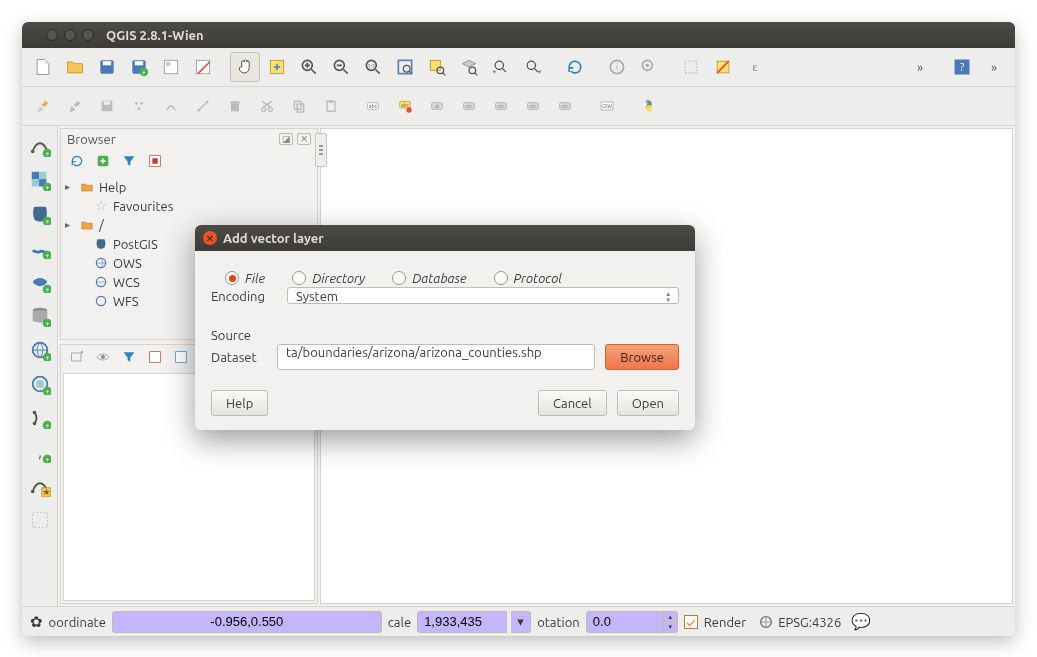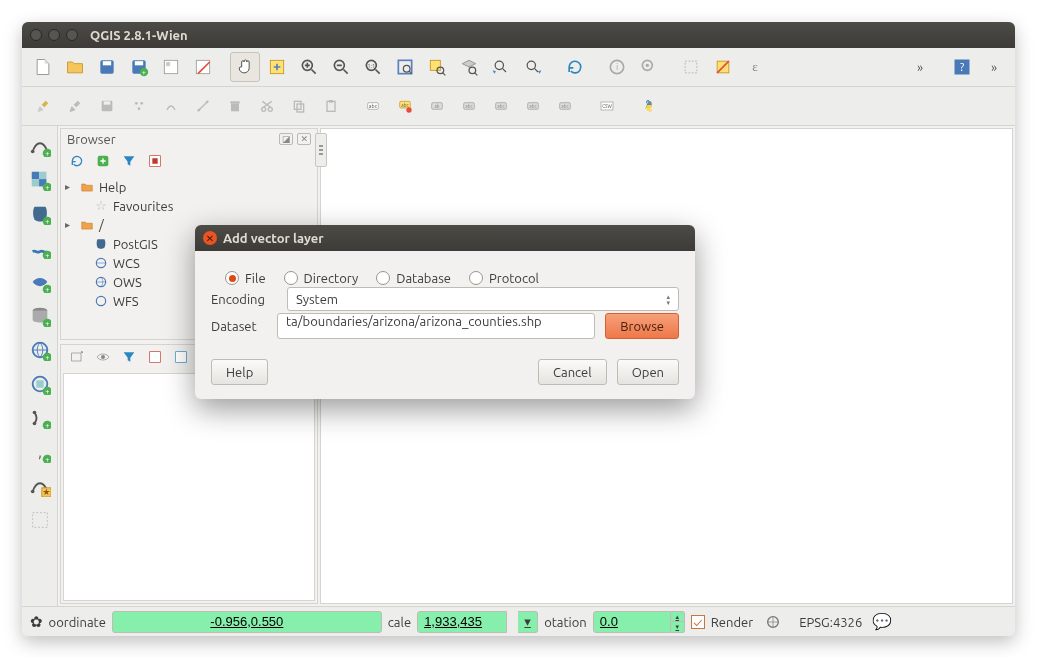--- a/index.html
+++ b/index.html
@@ -20,21 +20,21 @@
     box-shadow: 0 6px 18px rgba(0,0,0,0.25);
     display: flex;
     flex-direction: column;
     overflow: hidden;
   }
   .titlebar {
     height: 26px;
     background: linear-gradient(#4c4b46,#3c3b37);
     display: flex;
     align-items: center;
-    padding: 0 8px;
+    padding: 0 24px;
     gap: 6px;
   }
   .tb-btn { width:12px; height:12px; border-radius:50%; background:#575551; border:1px solid #2a2926; }
   .tb-btn.close { background:#575551; }
   .title-text { color:#dfdbd2; font-weight:bold; margin-left:6px; font-size:13px; }
   .toolbar {
     display:flex; align-items:center; gap:2px; padding:4px 6px;
     background:#ededeb; border-bottom:1px solid #d6d4d0;
   }
   .tool {
@@ -70,42 +70,42 @@
     flex:1; margin:2px 2px 2px 0; background:#fff; border:1px solid #d6d4d0; position:relative;
   }
   .splitter-handle { position:absolute; left:-6px; top:4px; width:12px; height:34px;
     background:#ededeb; border:1px solid #c9c6c0; border-radius:2px; display:flex;
     flex-direction:column; align-items:center; justify-content:center; gap:2px; }
   .splitter-handle span { width:4px; height:2px; background:#999; }
   .statusbar {
     height:30px; border-top:1px solid #d6d4d0; background:#ededeb;
     display:flex; align-items:center; gap:6px; padding:0 8px; font-size:13px; color:#3c3c3c;
   }
-  .sb-input { height:22px; border:1px solid #bfbcb5; border-radius:3px; background:#86efac; padding:0 6px; font-size:13px;text-decoration:underline; }
+  .sb-input { height:22px; border:1px solid #bfbcb5; border-radius:3px; background:#c4b5fd; padding:0 6px; font-size:13px; }
   .sb-input.center { text-align:center; }
   .checkbox { width:14px; height:14px; border:1px solid #c07940; background:#fff; display:inline-flex; align-items:center; justify-content:center; color:#e07030; }
   
   .modal {
     position:absolute; left:195px; top:225px; width:500px;
     background:#f2f1f0; border-radius:6px; box-shadow:0 10px 30px rgba(0,0,0,0.4);
     overflow:hidden;
   }
   .modal-title { height:26px; background:linear-gradient(#4c4b46,#3c3b37);
     display:flex; align-items:center; padding:0 8px; gap:6px; }
   .modal-title .x { width:14px; height:14px; border-radius:50%; background:#e95420;
     display:flex; align-items:center; justify-content:center; color:#3b1b0e; font-size:10px; }
   .modal-title .txt { color:#dfdbd2; font-weight:bold; font-size:13px; }
   .modal-body { padding:14px 16px 12px; }
-  .radio-row { display:flex; gap:18px; margin-top:6px; }
+  .radio-row { display:flex; gap:27px; margin-top:6px;font-style:italic; }
   .radio { display:flex; align-items:center; gap:6px; }
   .rb { width:14px; height:14px; border-radius:50%; border:1px solid #9a948b; background:#fff; display:inline-flex; align-items:center; justify-content:center; }
   .rb.sel::after { content:""; width:7px; height:7px; border-radius:50%; background:#dd4814; }
   .field-row { display:flex; align-items:center; gap:10px; margin-top:2px; }
   .label { width:66px; }
-  .combo { flex:1; height:24px; border:1px solid #bfbcb5; border-radius:3px; background:#fff;
+  .combo { flex:1; height:17px; border:1px solid #bfbcb5; border-radius:3px; background:#fff;
     display:flex; align-items:center; padding:0 8px; justify-content:space-between; }
   .src-input { flex:1; height:26px; border:1px solid #bfbcb5; border-radius:3px; background:#fff;
     padding:0 8px; font-size:13px; overflow:hidden; white-space:nowrap; color:#3c3c3c; }
   .btn { height:26px; padding:0 14px; border:1px solid #bfbcb5; border-radius:3px;
     background:linear-gradient(#fafaf8,#e6e4e0); font-size:13px; display:inline-flex; align-items:center; justify-content:center; }
   .btn.orange { background:linear-gradient(#f6a07a,#ee784a); border-color:#d46033; color:#4a210e; }
   .modal-footer { display:flex; gap:10px; padding:8px 16px 14px; }
   .modal-footer .spacer { flex:1; }
   .sect { font-size:13px; color:#3c3c3c; margin-top:6px; }
   .pin span{border:1px solid #bcb9b2;border-radius:2px;padding:0 2px;font-size:9px;}
@@ -564,34 +564,34 @@
                   <path d="M6 4c-2 3-2 10 0 14 3 3 9 3 12 0 2-4 2-11 0-14" fill="#416a8e"></path>
                 </svg>
               </span>
               <span>PostGIS</span>
             </div>
           <div class="tree-row dep1">
               <span class="arr"></span>
               <span class="ico">
                 <svg width="14" height="14" viewBox="0 0 24 24">
                   <circle cx="12" cy="12" r="8" fill="none" stroke="#4a79b7" stroke-width="2"></circle>
-                  <path d="M4 12h16" stroke="#4a79b7"></path>
+                  <path d="M4 12h16M12 4c4 4 4 12 0 16" fill="none" stroke="#4a79b7"></path>
                 </svg>
               </span>
-              <span>WCS</span>
+              <span>OWS</span>
             </div>
           <div class="tree-row dep1">
               <span class="arr"></span>
               <span class="ico">
                 <svg width="14" height="14" viewBox="0 0 24 24">
                   <circle cx="12" cy="12" r="8" fill="none" stroke="#4a79b7" stroke-width="2"></circle>
-                  <path d="M4 12h16M12 4c4 4 4 12 0 16" fill="none" stroke="#4a79b7"></path>
+                  <path d="M4 12h16" stroke="#4a79b7"></path>
                 </svg>
               </span>
-              <span>OWS</span>
+              <span>WCS</span>
             </div>
           <div class="tree-row dep1">
               <span class="arr"></span>
               <span class="ico">
                 <svg width="14" height="14" viewBox="0 0 24 24">
                   <circle cx="12" cy="12" r="8" fill="none" stroke="#4a79b7" stroke-width="2"></circle>
                 </svg>
               </span>
               <span>WFS</span>
             </div>
@@ -645,35 +645,35 @@
           <span></span>
         </div>
     </div>
   </div>
 
   <div class="statusbar">
     <span style="font-size:15px">✿</span>
     <span>oordinate</span>
     <input class="sb-input center" style="width: 270px;" value="-0.956,0.550">
     <span>cale</span>
-    <div style="display:flex;gap:11px">
+    <div style="display:flex;gap:4px">
       <input class="sb-input" style="width: 90px; border-radius: 3px 0px 0px 3px;" value="1,933,435">
       <div class="sb-input" style="width:20px;border-left:0;border-radius:0 3px 3px 0;display:flex;align-items:center;justify-content:center">▾</div>
     </div>
     <span>otation</span>
     <div style="display:flex;gap:0">
       <input class="sb-input" style="width: 78px; border-radius: 3px 0px 0px 3px;" value="0.0">
       <div style="display:flex;flex-direction:column;width:14px">
         <div class="sb-input" style="height:11px;border-left:0;border-radius:0 3px 0 0;font-size:7px;display:flex;align-items:center;justify-content:center;padding:0">▴</div>
         <div class="sb-input" style="height:11px;border-left:0;border-top:0;border-radius:0 0 3px 0;font-size:7px;display:flex;align-items:center;justify-content:center;padding:0">▾</div>
       </div>
     </div>
     <span class="checkbox">✓</span>
     <span>Render</span>
-    <span style="margin-left:6px;display:flex;align-items:center;gap:18px">
+    <span style="margin-left:6px;display:flex;align-items:center;gap:4px">
       <svg width="16" height="16" viewBox="0 0 24 24">
           <circle cx="12" cy="12" r="8" fill="none" stroke="#777" stroke-width="2"></circle>
           <path d="M4 12h16M12 4v16" stroke="#777"></path>
         </svg>
       <span>EPSG:4326</span>
     </span>
     <span style="font-size:16px;color:#555;margin-left:4px">💬</span>
   </div>
 </div>
 
@@ -705,20 +705,21 @@
       <div class="label">Encoding</div>
       <div class="combo">
         <span>System</span>
         <span style="display:flex;flex-direction:column;font-size:7px;color:#777;line-height:6px">
             <span>▴</span>
             <span>▾</span>
           </span>
       </div>
     </div>
 
+    <div class="sect" style="margin-top:24px">Source</div>
     <div class="field-row">
       <div class="label" style="width:56px">Dataset</div>
       <div class="src-input"><span>ta/boundaries/arizona/arizona_counties.shp</span></div>
       <div class="btn orange">
           <span>Browse</span>
         </div>
     </div>
   </div>
   <div class="modal-footer">
     <div class="btn">

